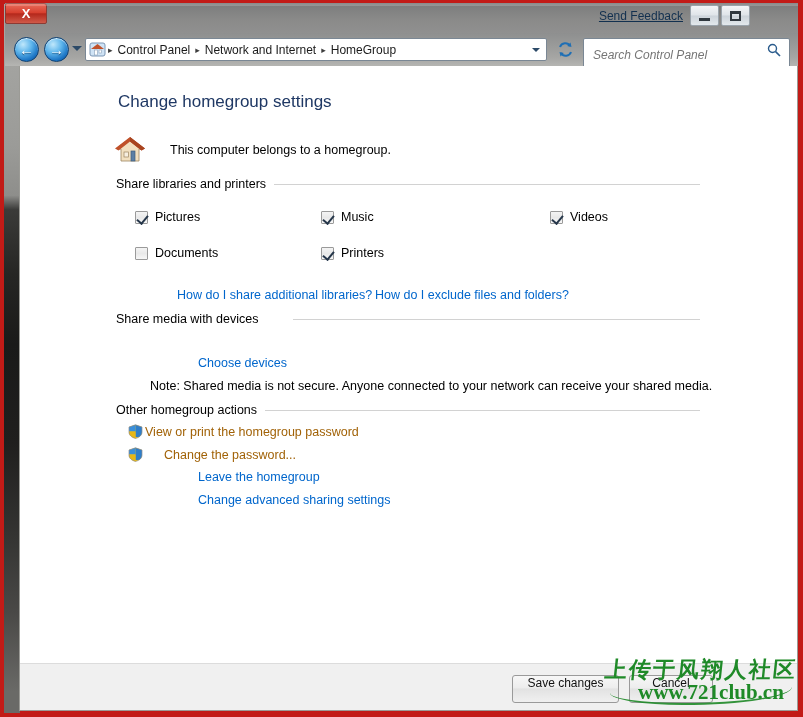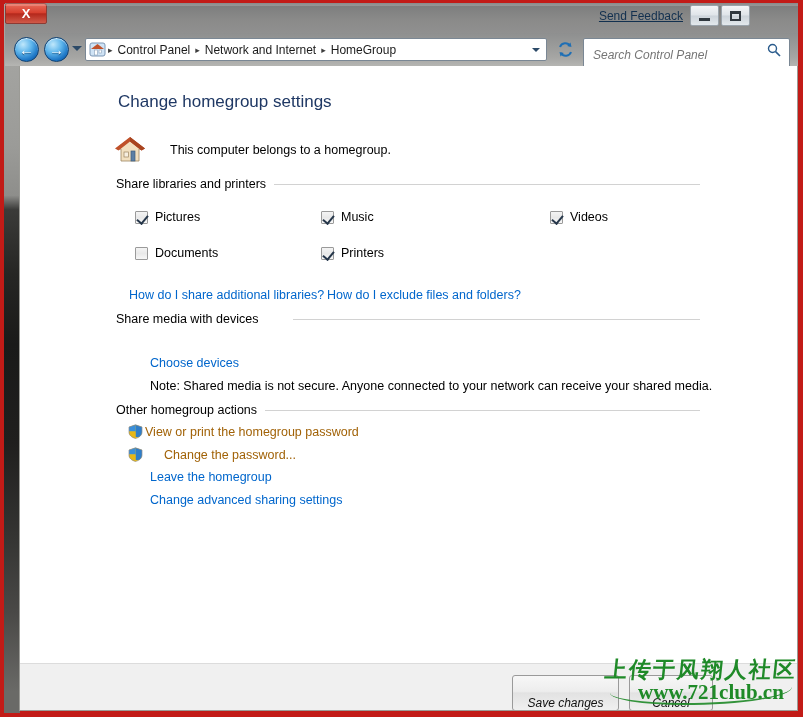--- a/index.html
+++ b/index.html
@@ -216,49 +216,48 @@
     transform: rotate(40deg);
   }
   .cb-label {
     margin-left: 7px; font-size: 12.5px; color: #000000; white-space: nowrap;
     cursor: default;
   }
 
   .link {
     position: absolute;
     font-size: 12.5px; color: #0066cc;
-    cursor: pointer; white-space: nowrap;
+    cursor: pointer; white-space: nowrap; margin-left: 48px;
   }
 
   .static-text {
     position: absolute;
     font-size: 12.5px; color: #000000; white-space: nowrap;
   }
 
   .shield-link { position: absolute; display: flex; align-items: center; cursor: pointer; }
   .shield { width: 15px; height: 15px; flex: none; position: relative; }
   .shield-label { margin-left: 2px; font-size: 12.5px; color: #a16207; white-space: nowrap; }
 
   
   #footer {
     position: absolute; left: 0; bottom: 0;
     width: 777px; height: 47px;
     background: #f0f0f0;
     border-top: 1px solid #dcdcdc;
   }
   .dlgbtn {
-    position: absolute; top: 11px; height: 36px;
+    position: absolute; top: 11px; height: 28px;
     border: 1px solid #9a9a9a;
     border-radius: 3px;
     background: linear-gradient(to bottom, #f7f7f7 0%, #ededed 45%, #e2e2e2 50%, #f0f0f0 100%);
     font-family: "Liberation Sans", sans-serif;
     font-size: 12px; color: #111111;
-    display: flex; align-items: flex-end; justify-content: center;
-    cursor: pointer;
-    font-style: italic;
+    display: flex; align-items: flex-start; justify-content: center;
+    cursor: pointer;
   }
   #save-changes-button { left: 492px; width: 107px; }
   #cancel-button { left: 609px; width: 84px; }
 
   
   #watermark {
     position: absolute; left: 602px; top: 655px;
     width: 195px; height: 58px;
     pointer-events: none;
     z-index: 50;

